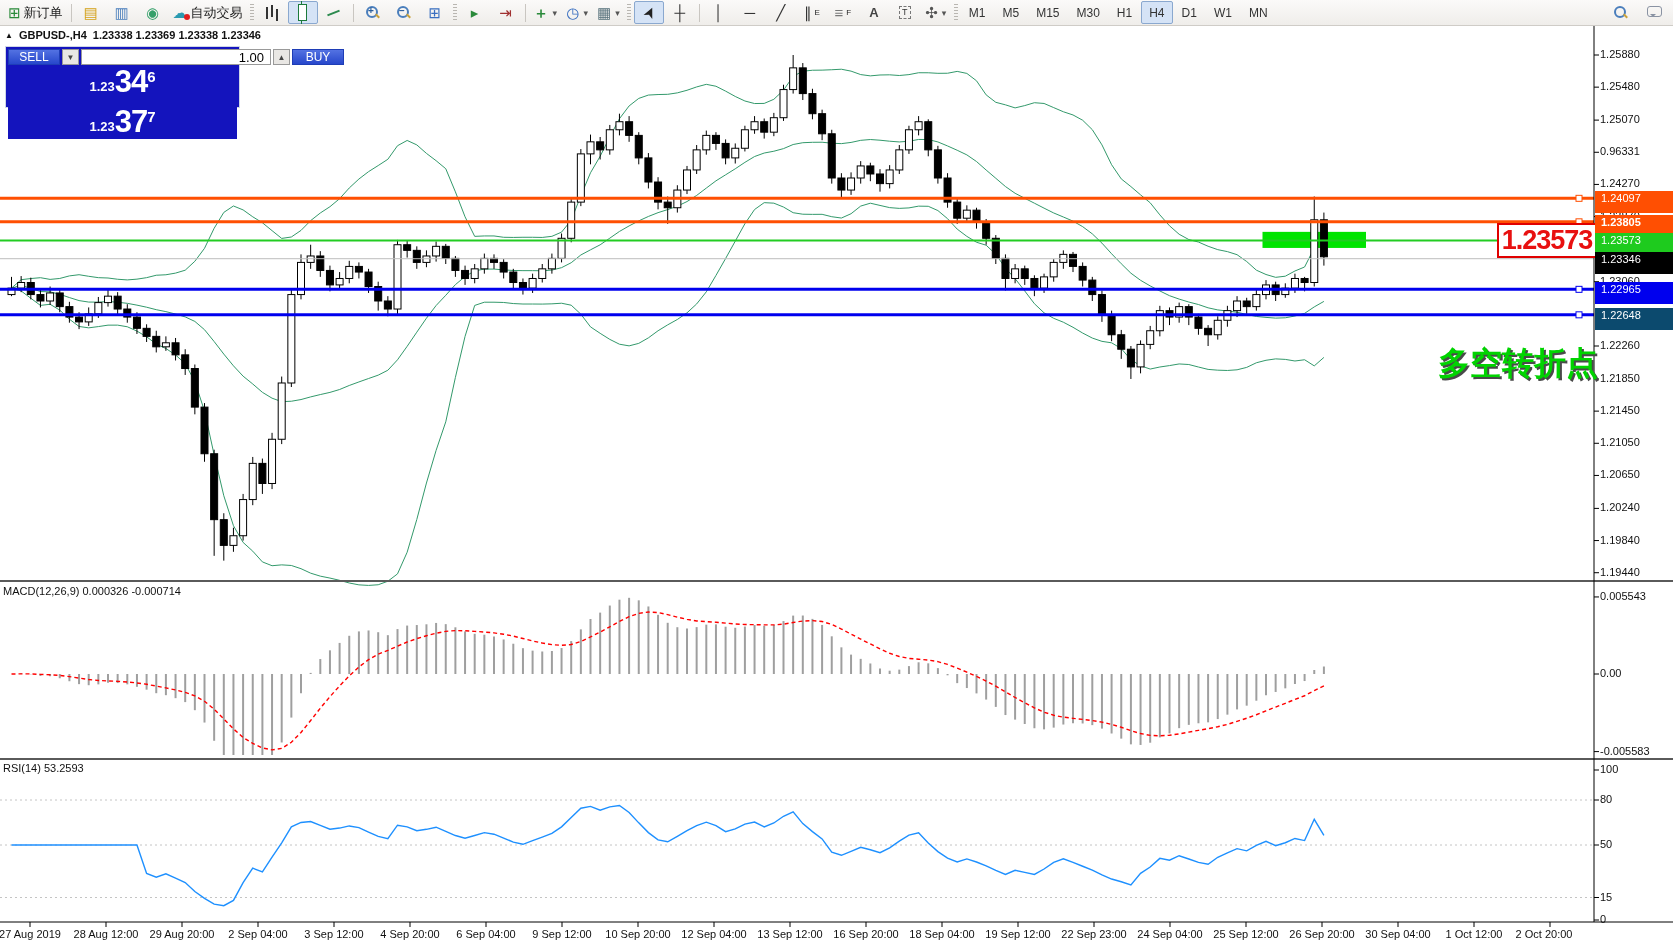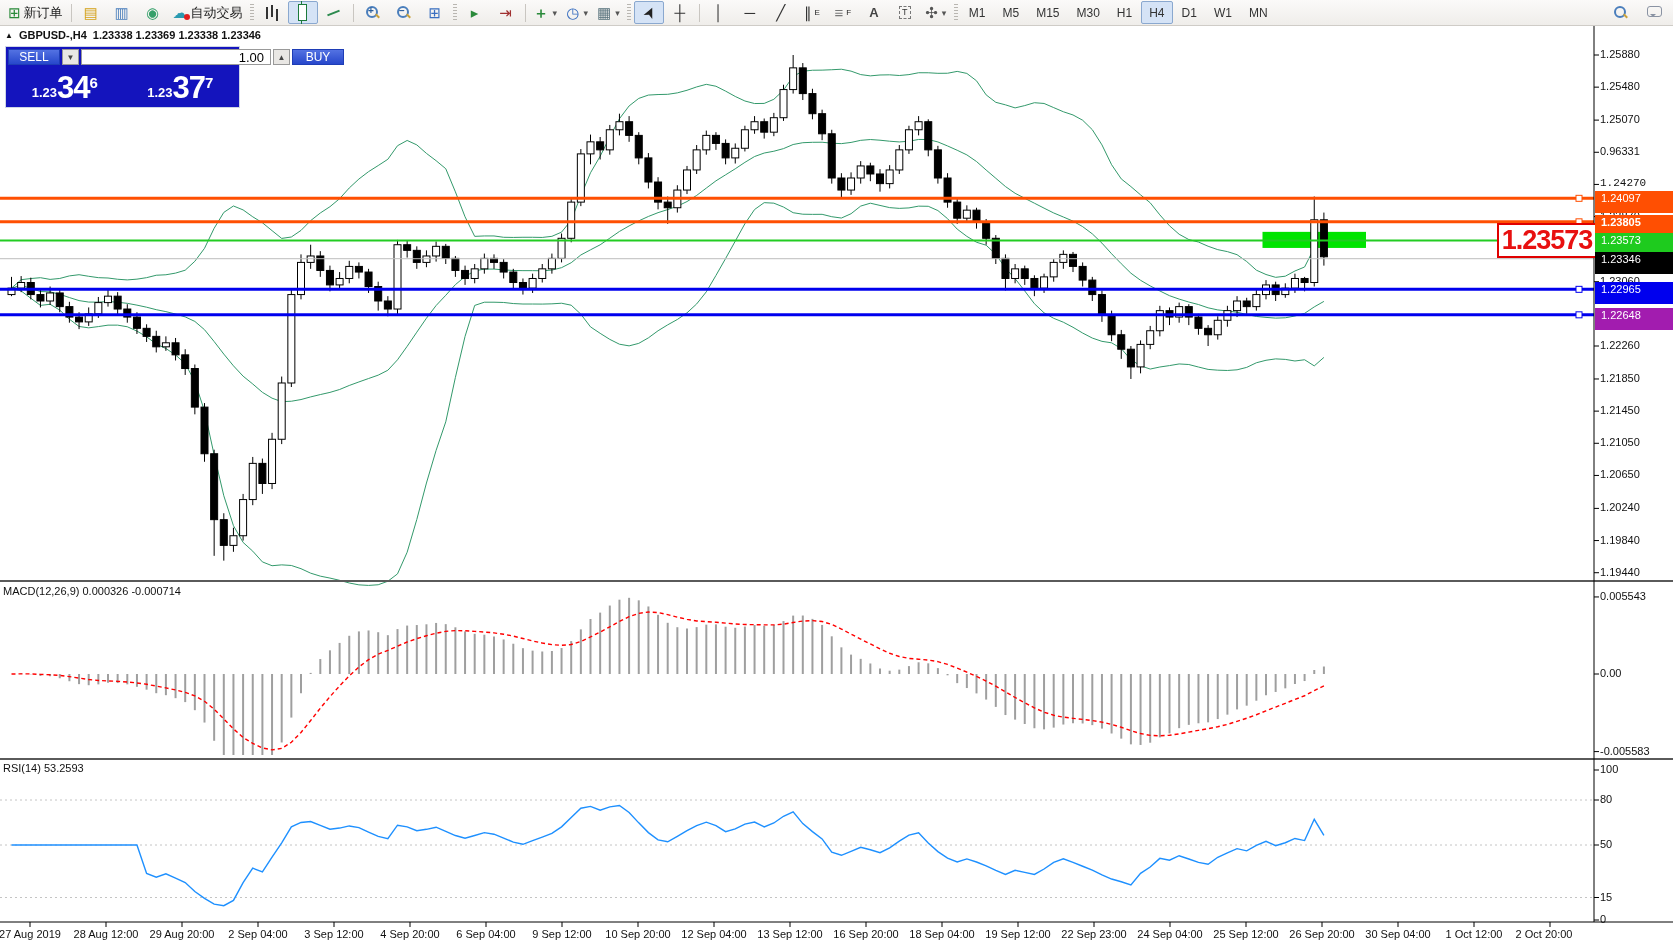--- a/index.html
+++ b/index.html
@@ -44,21 +44,21 @@
   
   #oneclick{position:absolute;left:6px;top:21px;width:233px;background:#1414bd;padding:2px;
     box-sizing:border-box;box-shadow:0 0 0 1px #cfd6e6;}
   #oc-row1{display:flex;gap:2px;height:16px;}
   .oc-btn{flex:0 0 52px;background:linear-gradient(#5372e2,#2747cb);color:#fff;font-size:12px;
     display:flex;align-items:center;justify-content:center;border:1px solid #1e3db6;box-sizing:border-box;}
   .oc-spin{flex:0 0 15px;background:#e9e7e4;border:1px solid #9a9license8;color:#444;font-size:8px;
     display:flex;align-items:center;justify-content:center;border:1px solid #999;}
   #oc-vol{flex:1;background:#fff;border:1px solid #999;font-size:13px;text-align:right;padding:0 6px;
     font-family:"Liberation Sans",sans-serif;}
-  #oc-row2{display:flex;gap:2px;margin-top:2px;height:38px;}
+  #oc-row2{display:flex;gap:8px;margin-top:2px;height:38px;flex-direction:column;}
   .oc-price{flex:1;background:#1414bd;color:#fff;display:flex;align-items:flex-end;justify-content:center;padding-bottom:2px;}
   .oc-small{font-size:13px;font-weight:bold;margin-bottom:3px;}
   .oc-big{font-size:31px;font-weight:bold;line-height:30px;letter-spacing:-1px;}
   .oc-sup{font-size:15px;font-weight:bold;margin-bottom:12px;}
   
   #price-box{position:absolute;left:1497px;top:197px;width:96px;height:31px;background:#fff;
     border:2px solid #e00000;color:#e81010;font-size:27px;font-weight:600;letter-spacing:-1px;
     display:flex;align-items:center;justify-content:center;}
   #turn-text{position:absolute;left:1438px;top:316px;font-size:32px;font-weight:bold;color:#00d400;
     text-shadow:2px 2px 0 #4a4a4a;white-space:nowrap;}
@@ -711,45 +711,46 @@
         </div>
         <div class="oc-price">
           <span class="oc-small">1.23</span>
           <span class="oc-big">37</span>
           <span class="oc-sup">7</span>
         </div>
       </div>
     </div>
 
     <div id="price-box">1.23573</div>
+    <div id="turn-text">多空转折点</div>
     <div class="panel-label" style="left:3px;top:559px">MACD(12,26,9) 0.000326 -0.000714</div>
     <div class="panel-label" style="left:3px;top:736px">RSI(14) 53.2593</div>
     <div id="labels-dyn">
           <span class="axlab" style="top: 22px;">1.25880</span>
           <span class="axlab" style="top: 54.156px;">1.25480</span>
           <span class="axlab" style="top: 87.1159px;">1.25070</span>
           <span class="axlab" style="top: 119.272px;">0.96331</span>
-          <span class="axlab" style="top: 151.428px; font-family: Liberation Mono, monospace;">1.24270</span>
+          <span class="axlab" style="top: 151.428px;">1.24270</span>
           <span class="axlab" style="top: 183.584px;">1.23870</span>
           <span class="axlab" style="top: 216.544px;">1.23460</span>
           <span class="axlab" style="top: 248.7px;">1.23060</span>
           <span class="axlab" style="top: 313.012px;">1.22260</span>
           <span class="axlab" style="top: 345.972px;">1.21850</span>
           <span class="axlab" style="top: 378.128px;">1.21450</span>
           <span class="axlab" style="top: 410.284px;">1.21050</span>
           <span class="axlab" style="top: 442.44px;">1.20650</span>
           <span class="axlab" style="top: 475.4px;">1.20240</span>
           <span class="axlab" style="top: 507.556px;">1.19840</span>
           <span class="axlab" style="top: 539.712px;">1.19440</span>
           <div class="tag" style="top: 165.335px; background: rgb(255, 79, 2);">1.24097</div>
           <div class="tag" style="top: 188.809px; background: rgb(255, 79, 2); font-weight: bold;">1.23805</div>
           <div class="tag" style="top: 207.46px; background: rgb(30, 203, 30);">1.23573</div>
           <div class="tag" style="top: 225.708px; background: rgb(0, 0, 0);">1.23346</div>
           <div class="tag" style="top: 256.337px; background: rgb(0, 0, 238);">1.22965</div>
-          <div class="tag" style="top: 281.82px; background: #a21caf;">1.22648</div>
+          <div class="tag" style="top: 281.82px; background: #0c4a6e;">1.22648</div>
           <span class="axlab" style="top: 563.952px;">0.005543</span>
           <span class="axlab" style="top: 641px;">0.00</span>
           <span class="axlab" style="top: 718.604px; text-align: center;">-0.005583</span>
           <span class="axlab" style="top: 737px;">100</span>
           <span class="axlab" style="top: 767px;">80</span>
           <span class="axlab" style="top: 812px;">50</span>
           <span class="axlab" style="top: 864.5px;">15</span>
           <span class="axlab" style="top: 887px;">0</span>
           <span class="tlab" style="left: 30px;">27 Aug 2019</span>
           <span class="tlab" style="left: 106px;">28 Aug 12:00</span>

